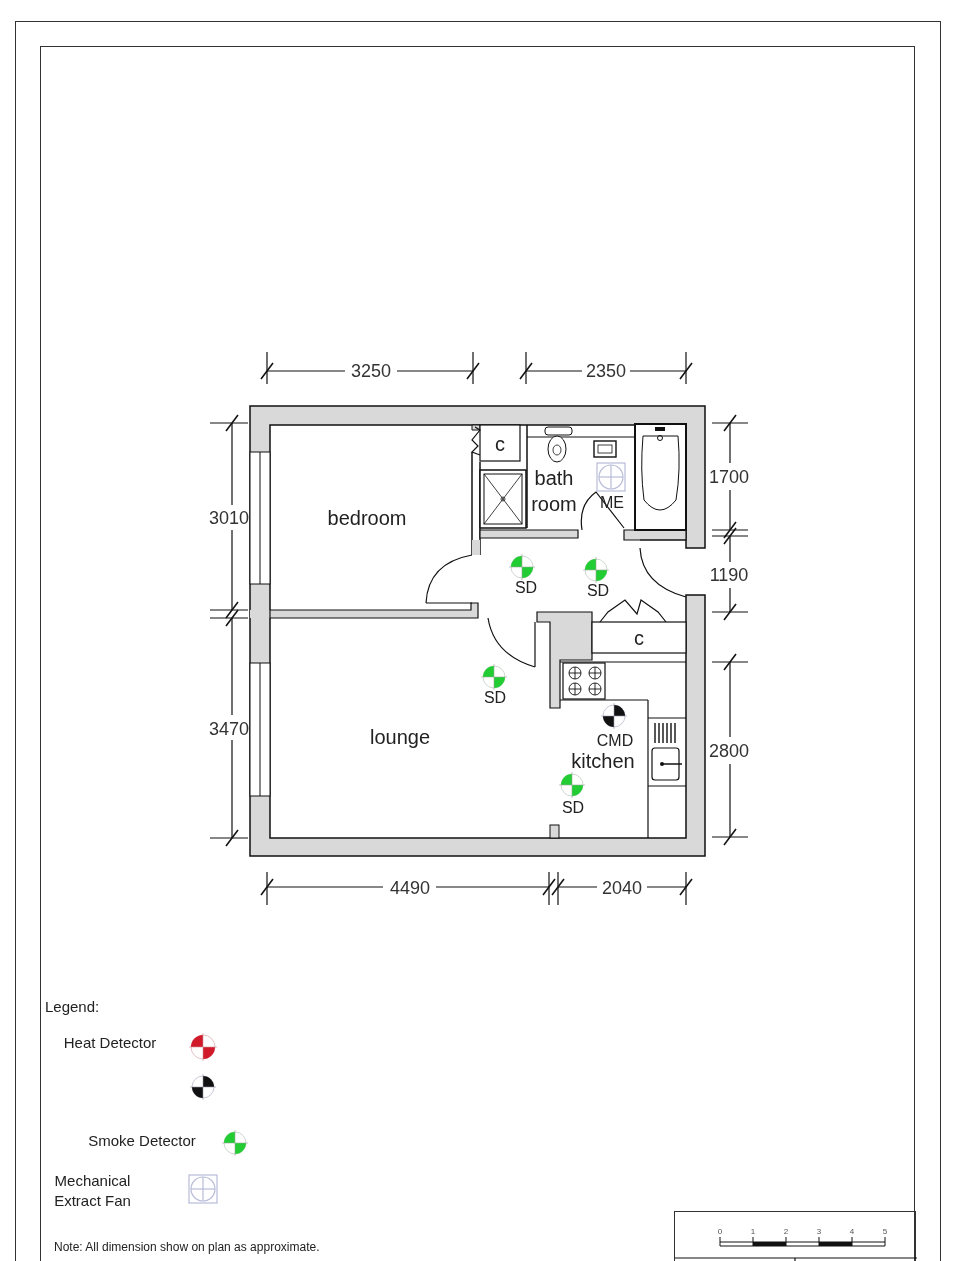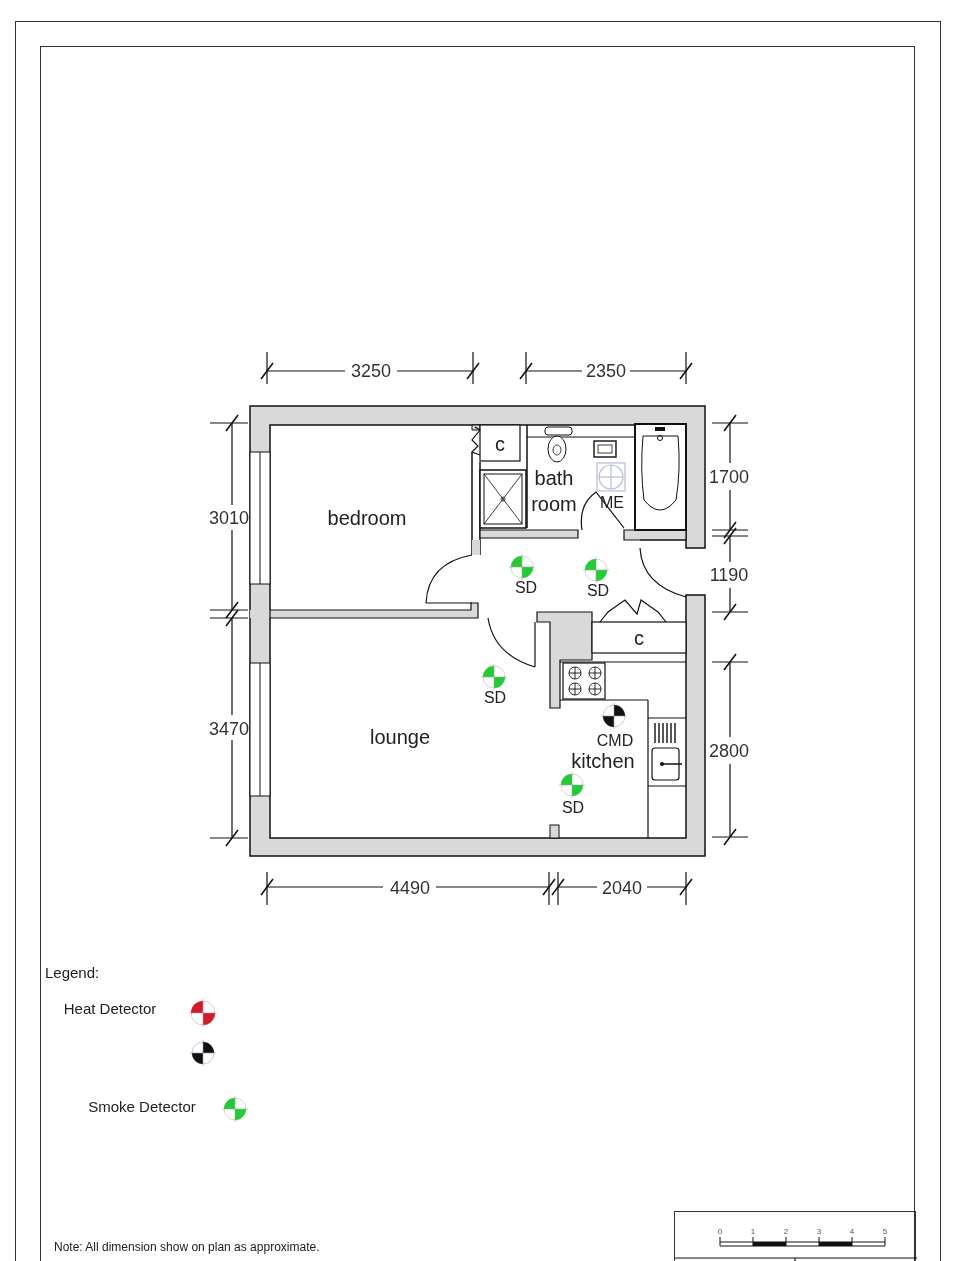--- a/index.html
+++ b/index.html
@@ -3,21 +3,21 @@
 <meta charset="utf-8">
 <style>
   html, body { margin:0; padding:0; background:#ffffff; }
   body { width:960px; height:1261px; position:relative; overflow:hidden; font-family:"Liberation Sans", sans-serif; }
   .frame-outer { position:absolute; left:15px; top:21px; width:926px; height:1260px; border:1.5px solid #333; border-bottom:none; box-sizing:border-box; }
   .frame-inner { position:absolute; left:40px; top:46px; width:875px; height:1215px; border:1.5px solid #333; border-bottom:none; box-sizing:border-box; }
   svg.plan { position:absolute; left:0; top:0; }
   .room-label { font-family:"Liberation Sans", sans-serif; font-size:20px; fill:#222; }
   .dim-label { font-family:"Liberation Sans", sans-serif; font-size:18px; fill:#333; }
   .det-label { font-family:"Liberation Sans", sans-serif; font-size:16px; fill:#222; }
-  .legend { position:absolute; left:45px; top:964px; width:230px; }
+  .legend { position:absolute; left:45px; top:998px; width:230px; }
   .legend-title { font-size:15px; color:#222; margin-bottom:18px; }
   .legend-item { position:relative; font-size:15px; color:#222; line-height:20px; }
   .legend-item .lbl { width:130px; display:block;text-align:center; }
   .legend-item svg { position:absolute; left:138px; top:-4px; }
   .note { position:absolute; left:54px; top:1240px; font-size:12px; color:#222; }
   .scale-box { position:absolute; left:674px; top:1211px; width:242px; height:60px; border:1.5px solid #333; box-sizing:border-box; }
 </style>
 </head>
 <body>
 
@@ -271,20 +271,26 @@
     <svg width="40" height="40" viewBox="-20 -20 40 40" style="top:-6px;">
         <use href="#det-co"></use>
       </svg>
   </div>
   <div class="legend-item" style="height:40px;margin-left:32px;">
     <span class="lbl">Smoke Detector</span>
     <svg width="40" height="40" viewBox="-20 -20 40 40" style="top:-8px;">
         <use href="#det-smoke"></use>
       </svg>
   </div>
+  <div class="legend-item" style="height:40px;">
+    <span class="lbl" style="width:95px;">Mechanical Extract Fan</span>
+    <svg width="40" height="40" viewBox="-20 -20 40 40" style="top:-2px;">
+        <use href="#fan"></use>
+      </svg>
+  </div>
 </div>
 
 <div class="note">Note: All dimension show on plan as approximate.</div>
 
 <div class="scale-box">
   <svg width="242" height="60" viewBox="0 0 242 60">
     <g font-family="Liberation Sans, sans-serif" font-size="8" fill="#555" text-anchor="middle">
       <text x="45" y="22">0</text>
       <text x="78" y="22">1</text>
       <text x="111" y="22">2</text>

